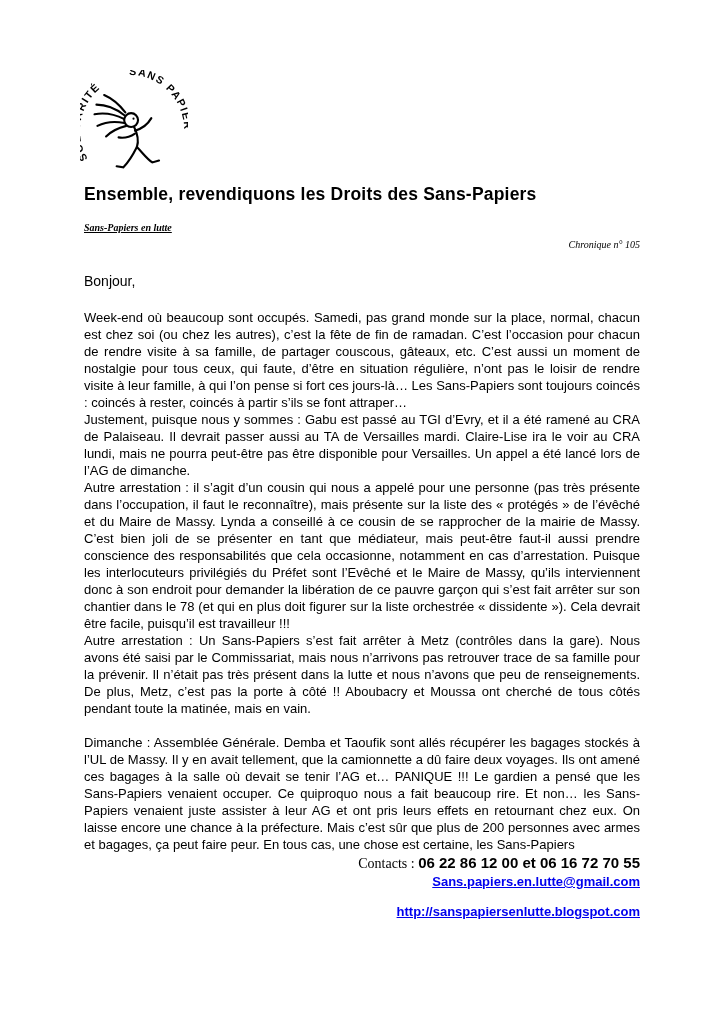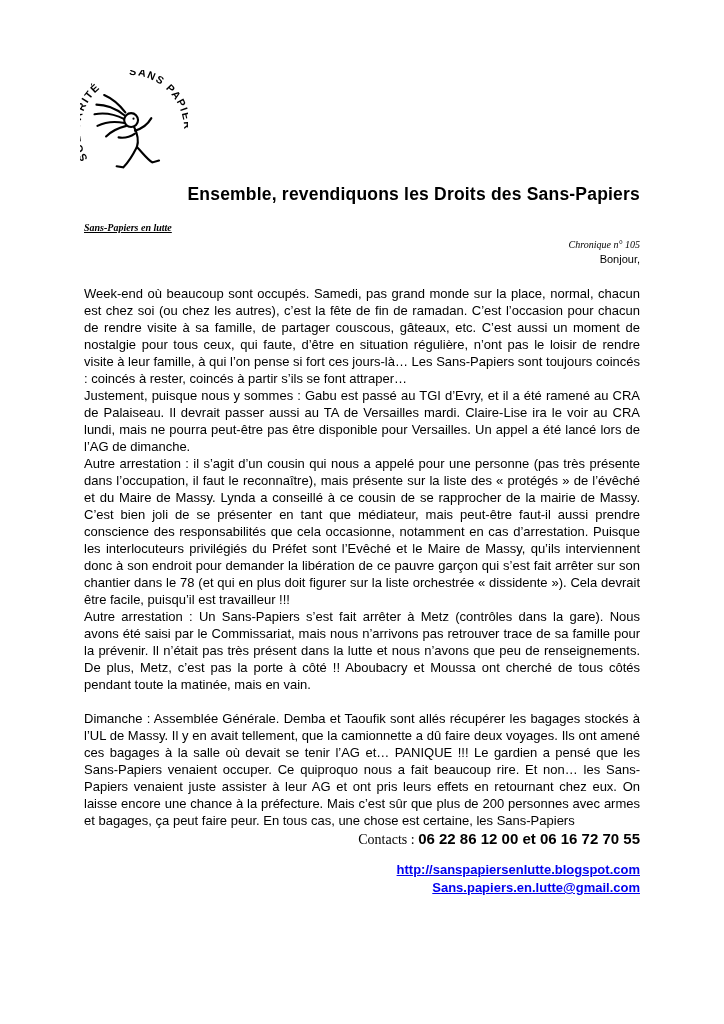--- a/index.html
+++ b/index.html
@@ -27,21 +27,21 @@
   .logo-arc-text {
     font-family: "Liberation Sans", sans-serif;
     font-size: 11px;
     font-weight: bold;
     letter-spacing: 1.5px;
     fill: #000;
   }
   .doc-title {
     font-size: 17.5px;
     font-weight: bold;
-    text-align: right;
+    text-align: left;
     margin: 10px 0 14px 0;
     letter-spacing: 0.2px;
   }
   .masthead {
     font-family: "Liberation Serif", serif;
     font-size: 10px;
     line-height: 17px;
   }
   .newsletter-name {
     font-weight: bold;
@@ -50,22 +50,22 @@
   }
   .issue {
     font-style: italic;
     text-align: right;
   }
   .date-line {
     font-size: 13.5px;
     margin-top: 26px;
   }
   .greeting {
-    font-size: 11px;
-    text-align: right;
+    font-size: 14px;
+    margin-top: 20px;
   }
   .content {
     margin-top: 20px;
     font-size: 13px;
     line-height: 17px;
     text-align: justify;
   }
   .content p { margin: 0; }
   .para-gap { height: 17px; }
   .footer {
@@ -147,20 +147,20 @@
     <p>Autre arrestation : Un Sans-Papiers s’est fait arrêter à Metz (contrôles dans la gare). Nous avons été saisi par le Commissariat, mais nous n’arrivons pas retrouver trace de sa famille pour la prévenir. Il n’était pas très présent dans la lutte et nous n’avons que peu de renseignements. De plus, Metz, c’est pas la porte à côté !! Aboubacry et Moussa ont cherché de tous côtés pendant toute la matinée, mais en vain.</p>
     <div class="para-gap"></div>
     <p>Dimanche : Assemblée Générale. Demba et Taoufik sont allés récupérer les bagages stockés à l’UL de Massy. Il y en avait tellement, que la camionnette a dû faire deux voyages. Ils ont amené ces bagages à la salle où devait se tenir l’AG et… PANIQUE !!! Le gardien a pensé que les Sans-Papiers venaient occuper. Ce quiproquo nous a fait beaucoup rire. Et non… les Sans-Papiers venaient juste assister à leur AG et ont pris leurs effets en retournant chez eux. On laisse encore une chance à la préfecture. Mais c’est sûr que plus de 200 personnes avec armes et bagages, ça peut faire peur. En tous cas, une chose est certaine, les Sans-Papiers</p>
   </div>
 
   <div class="footer">
     <div>
       <span class="contacts-label">Contacts : </span><span class="contacts-phones">06 22 86 12 00 et 06 16 72 70 55</span>
     </div>
     <div>
-      <a class="doc-link blog-link" style="color:#0000ee;" href="#">http://sanspapiersenlutte.blogspot.com</a>
+      <a class="doc-link" style="color:#0000ee;" href="#">Sans.papiers.en.lutte@gmail.com</a>
     </div>
     <div>
-      <a class="doc-link" style="color:#0000ee;" href="#">Sans.papiers.en.lutte@gmail.com</a>
+      <a class="doc-link blog-link" style="color:#0000ee;" href="#">http://sanspapiersenlutte.blogspot.com</a>
     </div>
   </div>
 
 </div>
 
 </body></html>

